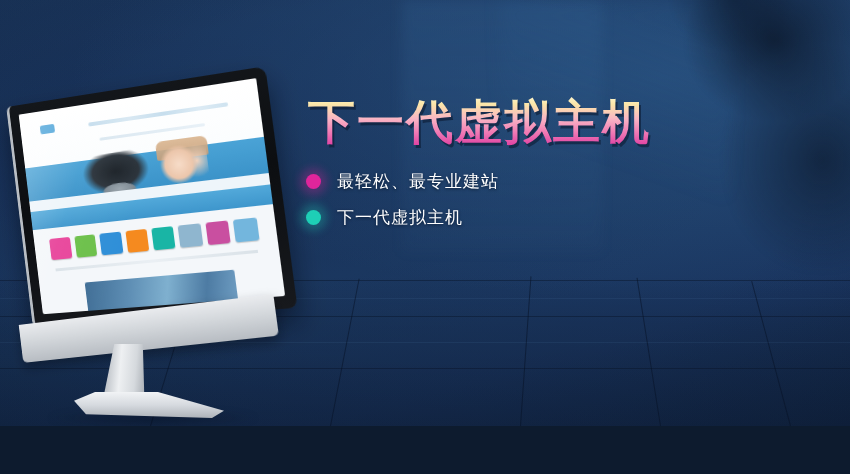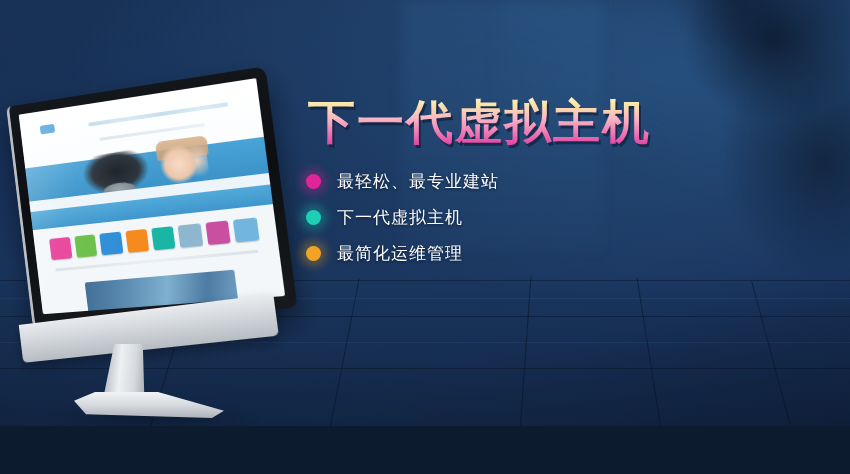--- a/index.html
+++ b/index.html
@@ -227,20 +227,16 @@
 
     <ul class="bullets">
       <li class="bullet">
         <span class="dot" style="background:#e0259b"></span>
         <span class="btext">最轻松、最专业建站</span>
       </li>
       <li class="bullet">
         <span class="dot" style="background:#1ecfb6"></span>
         <span class="btext">下一代虚拟主机</span>
       </li>
-      <li class="bullet">
-        <span class="dot" style="background:#f2a325"></span>
-        <span class="btext">最简化运维管理</span>
-      </li>
     </ul>
 
   </div>
 </div>
 
 </body></html>

